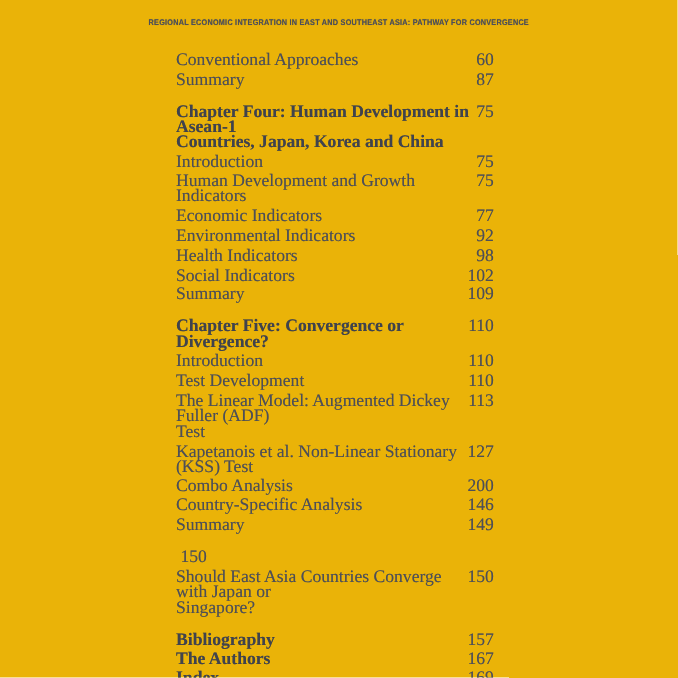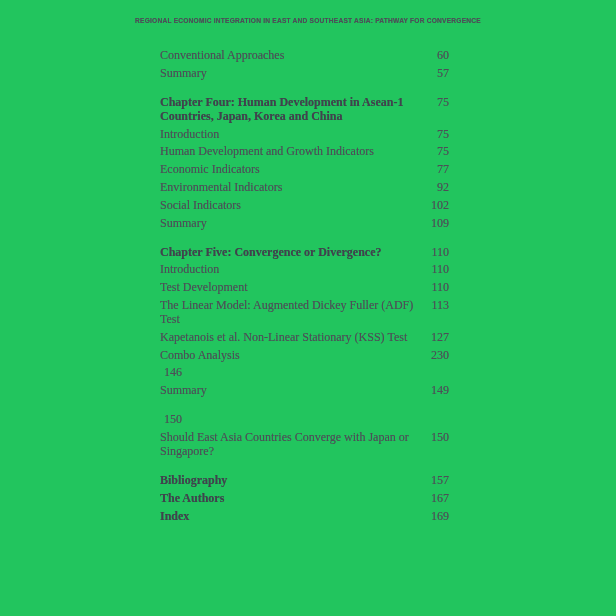--- a/index.html
+++ b/index.html
@@ -10,21 +10,21 @@
   body {
     width: 616px;
     height: 616px;
     position: relative;
     overflow: hidden;
     font-family: "Liberation Serif", serif;
   }
   .page {
     position: absolute;
     inset: 0;
-    background: #22c55e;
+    background: #eab308;
   }
   .running-head {
     position: absolute;
     top: 16px;
     left: 0;
     width: 616px;
     text-align: center;
     font-family: "Liberation Sans", sans-serif;
     font-weight: bold;
     font-size: 7.5px;
@@ -39,21 +39,21 @@
     position: absolute;
     left: 160px;
     top: 48px;
     width: 289px;
   }
   .toc-row {
     display: flex;
     justify-content: space-between;
     align-items: flex-start;
     margin-bottom: 3.8px;
-    font-size: 12px;
+    font-size: 16px;
     line-height: 14px;
     color: #4d4f58;
     text-shadow: 0 0 0.6px rgba(77,79,88,0.55);
   }
   .toc-row.section-gap {
     margin-top: 15px;
   }
   .toc-title {
     white-space: pre-line;
     max-width: 268px;
@@ -75,21 +75,21 @@
 <div class="page">
   <div class="running-head">REGIONAL ECONOMIC INTEGRATION IN EAST AND SOUTHEAST ASIA: PATHWAY FOR CONVERGENCE</div>
 
   <div class="toc">
       <div class="toc-row">
     <span class="toc-title">Conventional Approaches</span>
     <span class="toc-page">60</span>
   </div>
       <div class="toc-row">
     <span class="toc-title">Summary</span>
-    <span class="toc-page">57</span>
+    <span class="toc-page">87</span>
   </div>
       <div class="toc-row bold section-gap">
     <span class="toc-title">Chapter Four: Human Development in Asean-1
 Countries, Japan, Korea and China</span>
     <span class="toc-page">75</span>
   </div>
       <div class="toc-row">
     <span class="toc-title">Introduction</span>
     <span class="toc-page">75</span>
   </div>
@@ -97,20 +97,24 @@
     <span class="toc-title">Human Development and Growth Indicators</span>
     <span class="toc-page">75</span>
   </div>
       <div class="toc-row">
     <span class="toc-title">Economic Indicators</span>
     <span class="toc-page">77</span>
   </div>
       <div class="toc-row">
     <span class="toc-title">Environmental Indicators</span>
     <span class="toc-page">92</span>
+  </div>
+      <div class="toc-row">
+    <span class="toc-title">Health Indicators</span>
+    <span class="toc-page">98</span>
   </div>
       <div class="toc-row">
     <span class="toc-title">Social Indicators</span>
     <span class="toc-page">102</span>
   </div>
       <div class="toc-row">
     <span class="toc-title">Summary</span>
     <span class="toc-page">109</span>
   </div>
       <div class="toc-row bold section-gap">
@@ -129,23 +133,24 @@
     <span class="toc-title">The Linear Model: Augmented Dickey Fuller (ADF)
 Test</span>
     <span class="toc-page">113</span>
   </div>
       <div class="toc-row">
     <span class="toc-title">Kapetanois et al. Non-Linear Stationary (KSS) Test</span>
     <span class="toc-page">127</span>
   </div>
       <div class="toc-row">
     <span class="toc-title">Combo Analysis</span>
-    <span class="toc-page">230</span>
+    <span class="toc-page">200</span>
   </div>
       <div class="toc-row">
+    <span class="toc-title">Country-Specific Analysis</span>
     <span class="toc-page">146</span>
   </div>
       <div class="toc-row">
     <span class="toc-title">Summary</span>
     <span class="toc-page">149</span>
   </div>
       <div class="toc-row bold section-gap">
     <span class="toc-page">150</span>
   </div>
       <div class="toc-row">

